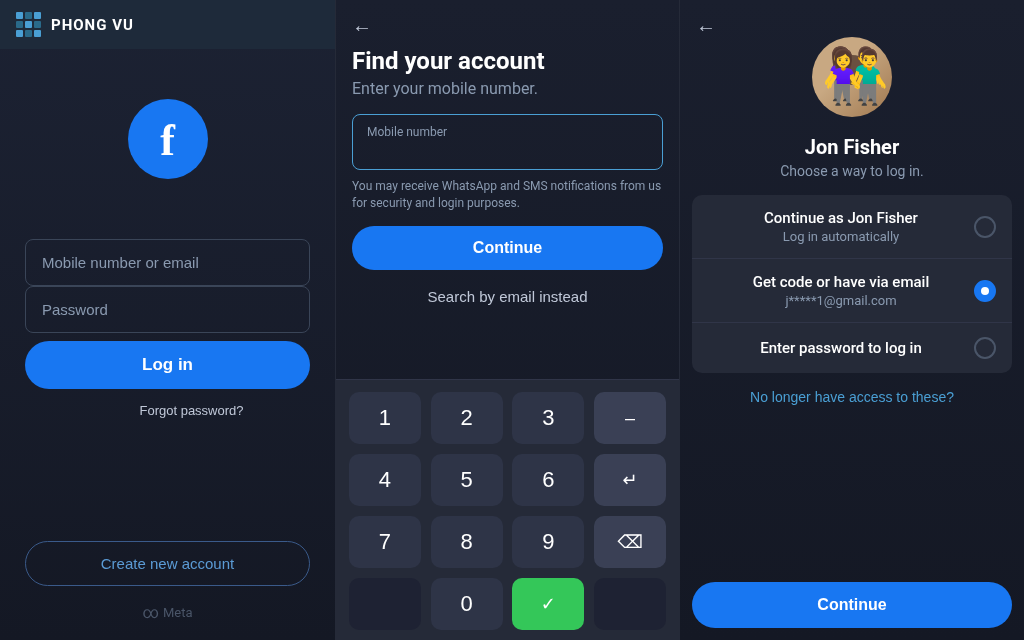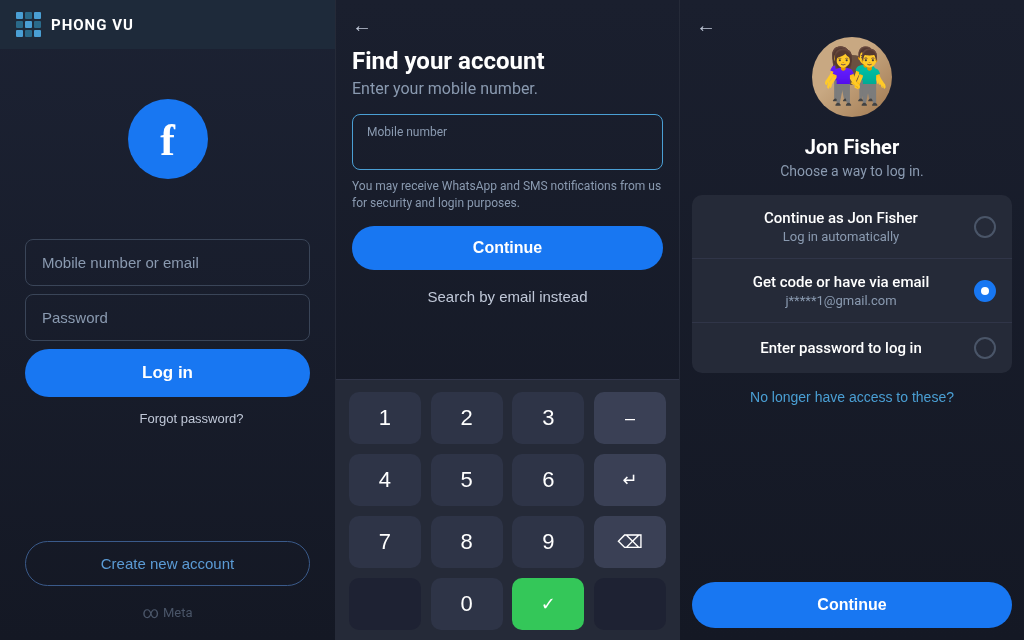--- a/index.html
+++ b/index.html
@@ -62,21 +62,21 @@
       font-weight: 900;
       font-family: Georgia, serif;
       line-height: 1;
       margin-top: 4px;
     }
     .p1-inputs {
       margin-top: 60px;
       width: 285px;
       display: flex;
       flex-direction: column;
-      gap: 8px;
+      gap: 0;
     }
     .p1-input {
       background: transparent;
       border: 1px solid #3a4558;
       border-radius: 8px;
       padding: 14px 16px;
       color: #8a9ab0;
       font-size: 15px;
       outline: none;
       width: 100%;

